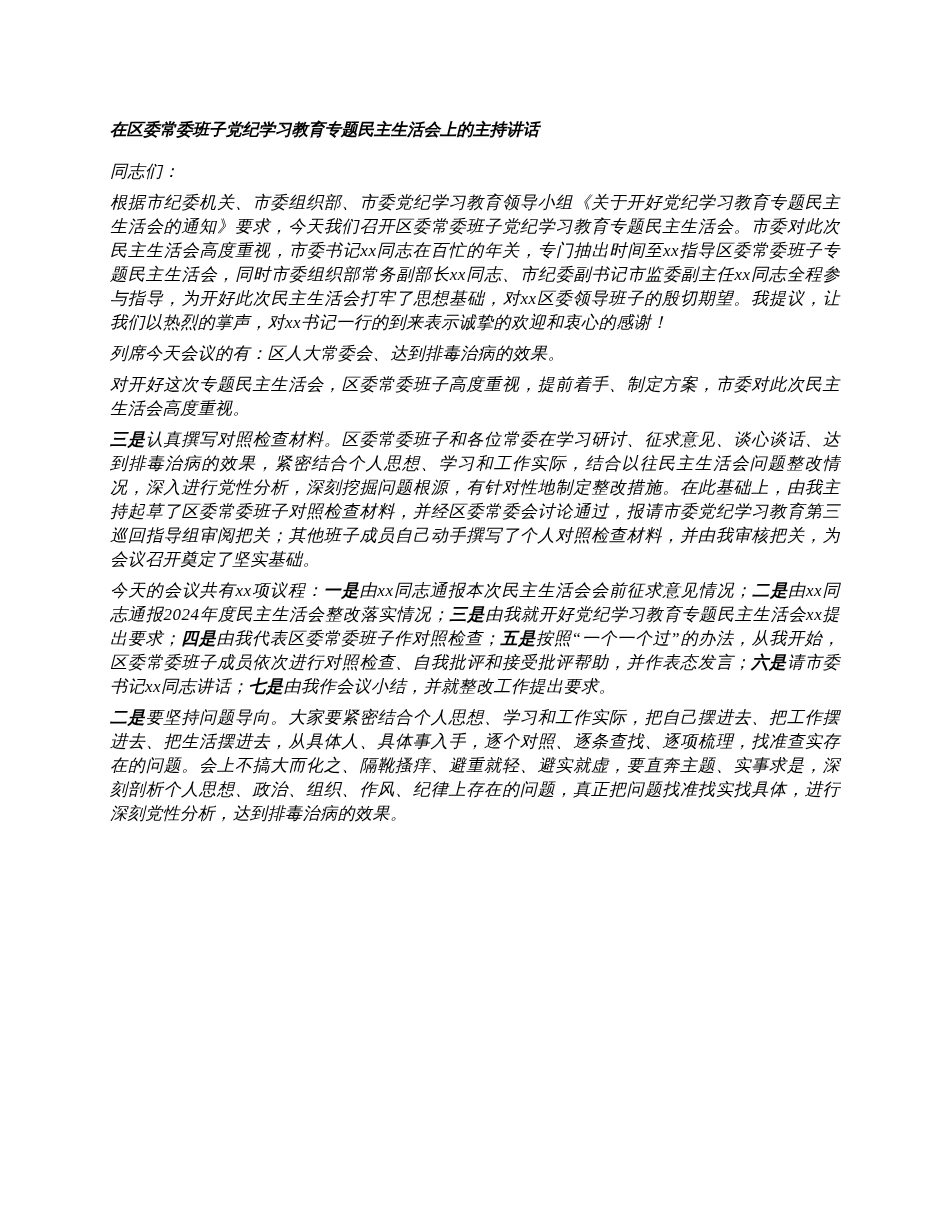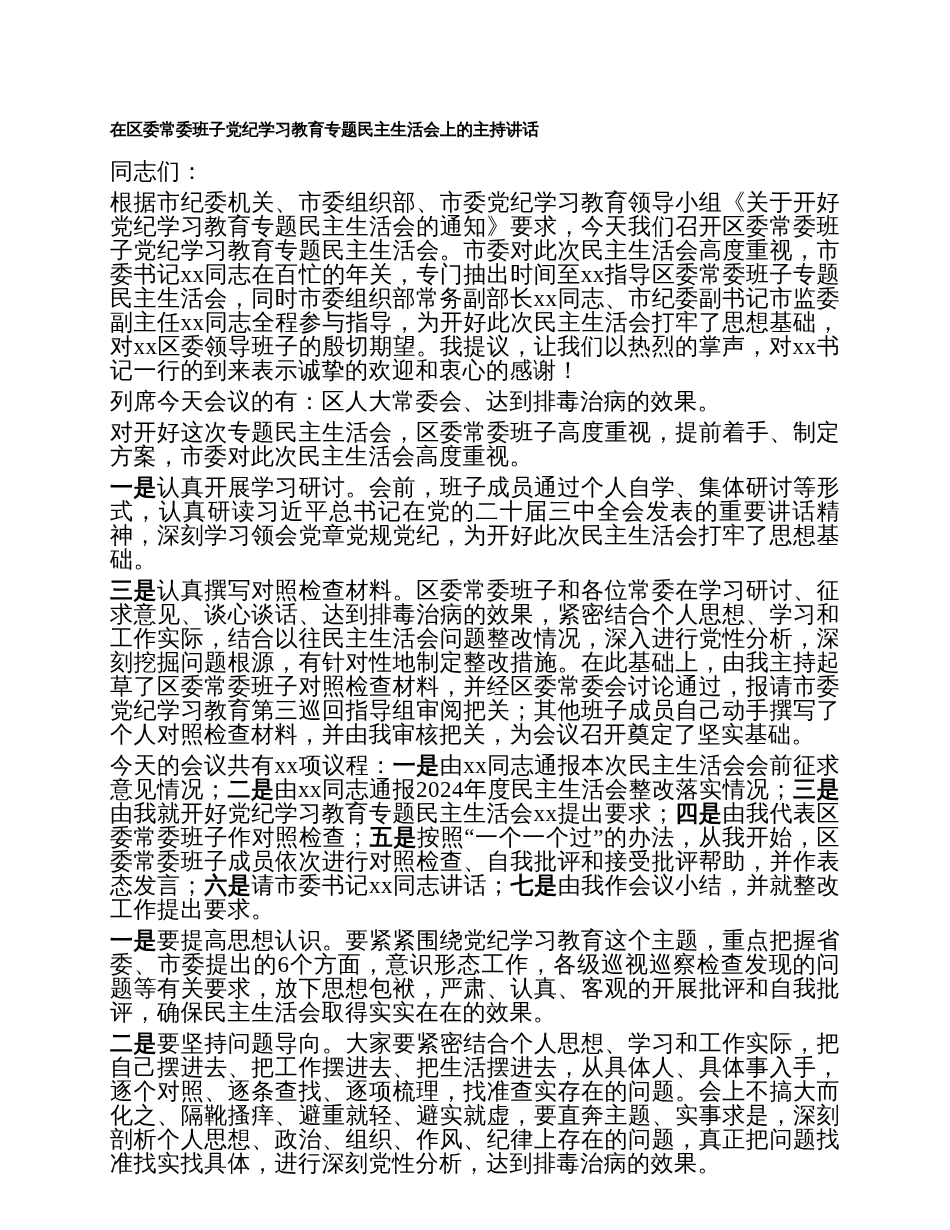--- a/index.html
+++ b/index.html
@@ -11,30 +11,31 @@
     position: relative;
     width: 950px;
     height: 1228px;
     margin: 0;
     background: #ffffff;
     box-sizing: border-box;
     padding: 118px 110px 0 110px;
     font-family: "Liberation Serif", "DejaVu Serif", serif;
     color: #000000;
     overflow: hidden;
+    font-style: italic;
   }
   .doc-title {
     font-size: 16.5px;
     font-weight: bold;
     line-height: 24px;
     margin: 0 0 18px 0;
     text-align: left;
   }
   .doc-paragraph {
-    font-size: 23px;
+    font-size: 17px;
     line-height: 24px;
     margin: 0 0 7px 0;
     text-align: justify;
     text-justify: inter-character;
     letter-spacing: 0.5px;
     word-break: break-all;
   }
   .doc-paragraph .run-bold {
     font-weight: bold;
   }
@@ -45,19 +46,17 @@
 </head>
 <body>
 
 <div class="page">
   <div class="doc-title">在区委常委班子党纪学习教育专题民主生活会上的主持讲话</div>
   <div class="doc-body">
       <p class="doc-paragraph"><span class="run-normal">同志们：</span></p>
       <p class="doc-paragraph"><span class="run-normal">根据市纪委机关、市委组织部、市委党纪学习教育领导小组《关于开好党纪学习教育专题民主生活会的通知》要求，今天我们召开区委常委班子党纪学习教育专题民主生活会。市委对此次民主生活会高度重视，市委书记xx同志在百忙的年关，专门抽出时间至xx指导区委常委班子专题民主生活会，同时市委组织部常务副部长xx同志、市纪委副书记市监委副主任xx同志全程参与指导，为开好此次民主生活会打牢了思想基础，对xx区委领导班子的殷切期望。我提议，让我们以热烈的掌声，对xx书记一行的到来表示诚挚的欢迎和衷心的感谢！</span></p>
       <p class="doc-paragraph"><span class="run-normal">列席今天会议的有：区人大常委会、达到排毒治病的效果。</span></p>
       <p class="doc-paragraph"><span class="run-normal">对开好这次专题民主生活会，区委常委班子高度重视，提前着手、制定方案，市委对此次民主生活会高度重视。</span></p>
-      <p class="doc-paragraph"><span class="run-bold">一是</span><span class="run-normal">认真开展学习研讨。会前，班子成员通过个人自学、集体研讨等形式，认真研读习近平总书记在党的二十届三中全会发表的重要讲话精神，深刻学习领会党章党规党纪，为开好此次民主生活会打牢了思想基础。</span></p>
       <p class="doc-paragraph"><span class="run-bold">三是</span><span class="run-normal">认真撰写对照检查材料。区委常委班子和各位常委在学习研讨、征求意见、谈心谈话、达到排毒治病的效果，紧密结合个人思想、学习和工作实际，结合以往民主生活会问题整改情况，深入进行党性分析，深刻挖掘问题根源，有针对性地制定整改措施。在此基础上，由我主持起草了区委常委班子对照检查材料，并经区委常委会讨论通过，报请市委党纪学习教育第三巡回指导组审阅把关；其他班子成员自己动手撰写了个人对照检查材料，并由我审核把关，为会议召开奠定了坚实基础。</span></p>
       <p class="doc-paragraph"><span class="run-normal">今天的会议共有xx项议程：</span><span class="run-bold">一是</span><span class="run-normal">由xx同志通报本次民主生活会会前征求意见情况；</span><span class="run-bold">二是</span><span class="run-normal">由xx同志通报2024年度民主生活会整改落实情况；</span><span class="run-bold">三是</span><span class="run-normal">由我就开好党纪学习教育专题民主生活会xx提出要求；</span><span class="run-bold">四是</span><span class="run-normal">由我代表区委常委班子作对照检查；</span><span class="run-bold">五是</span><span class="run-normal">按照“一个一个过”的办法，从我开始，区委常委班子成员依次进行对照检查、自我批评和接受批评帮助，并作表态发言；</span><span class="run-bold">六是</span><span class="run-normal">请市委书记xx同志讲话；</span><span class="run-bold">七是</span><span class="run-normal">由我作会议小结，并就整改工作提出要求。</span></p>
-      <p class="doc-paragraph"><span class="run-bold">一是</span><span class="run-normal">要提高思想认识。要紧紧围绕党纪学习教育这个主题，重点把握省委、市委提出的6个方面，意识形态工作，各级巡视巡察检查发现的问题等有关要求，放下思想包袱，严肃、认真、客观的开展批评和自我批评，确保民主生活会取得实实在在的效果。</span></p>
       <p class="doc-paragraph"><span class="run-bold">二是</span><span class="run-normal">要坚持问题导向。大家要紧密结合个人思想、学习和工作实际，把自己摆进去、把工作摆进去、把生活摆进去，从具体人、具体事入手，逐个对照、逐条查找、逐项梳理，找准查实存在的问题。会上不搞大而化之、隔靴搔痒、避重就轻、避实就虚，要直奔主题、实事求是，深刻剖析个人思想、政治、组织、作风、纪律上存在的问题，真正把问题找准找实找具体，进行深刻党性分析，达到排毒治病的效果。</span></p>
     </div>
 </div>
 
 </body></html>

